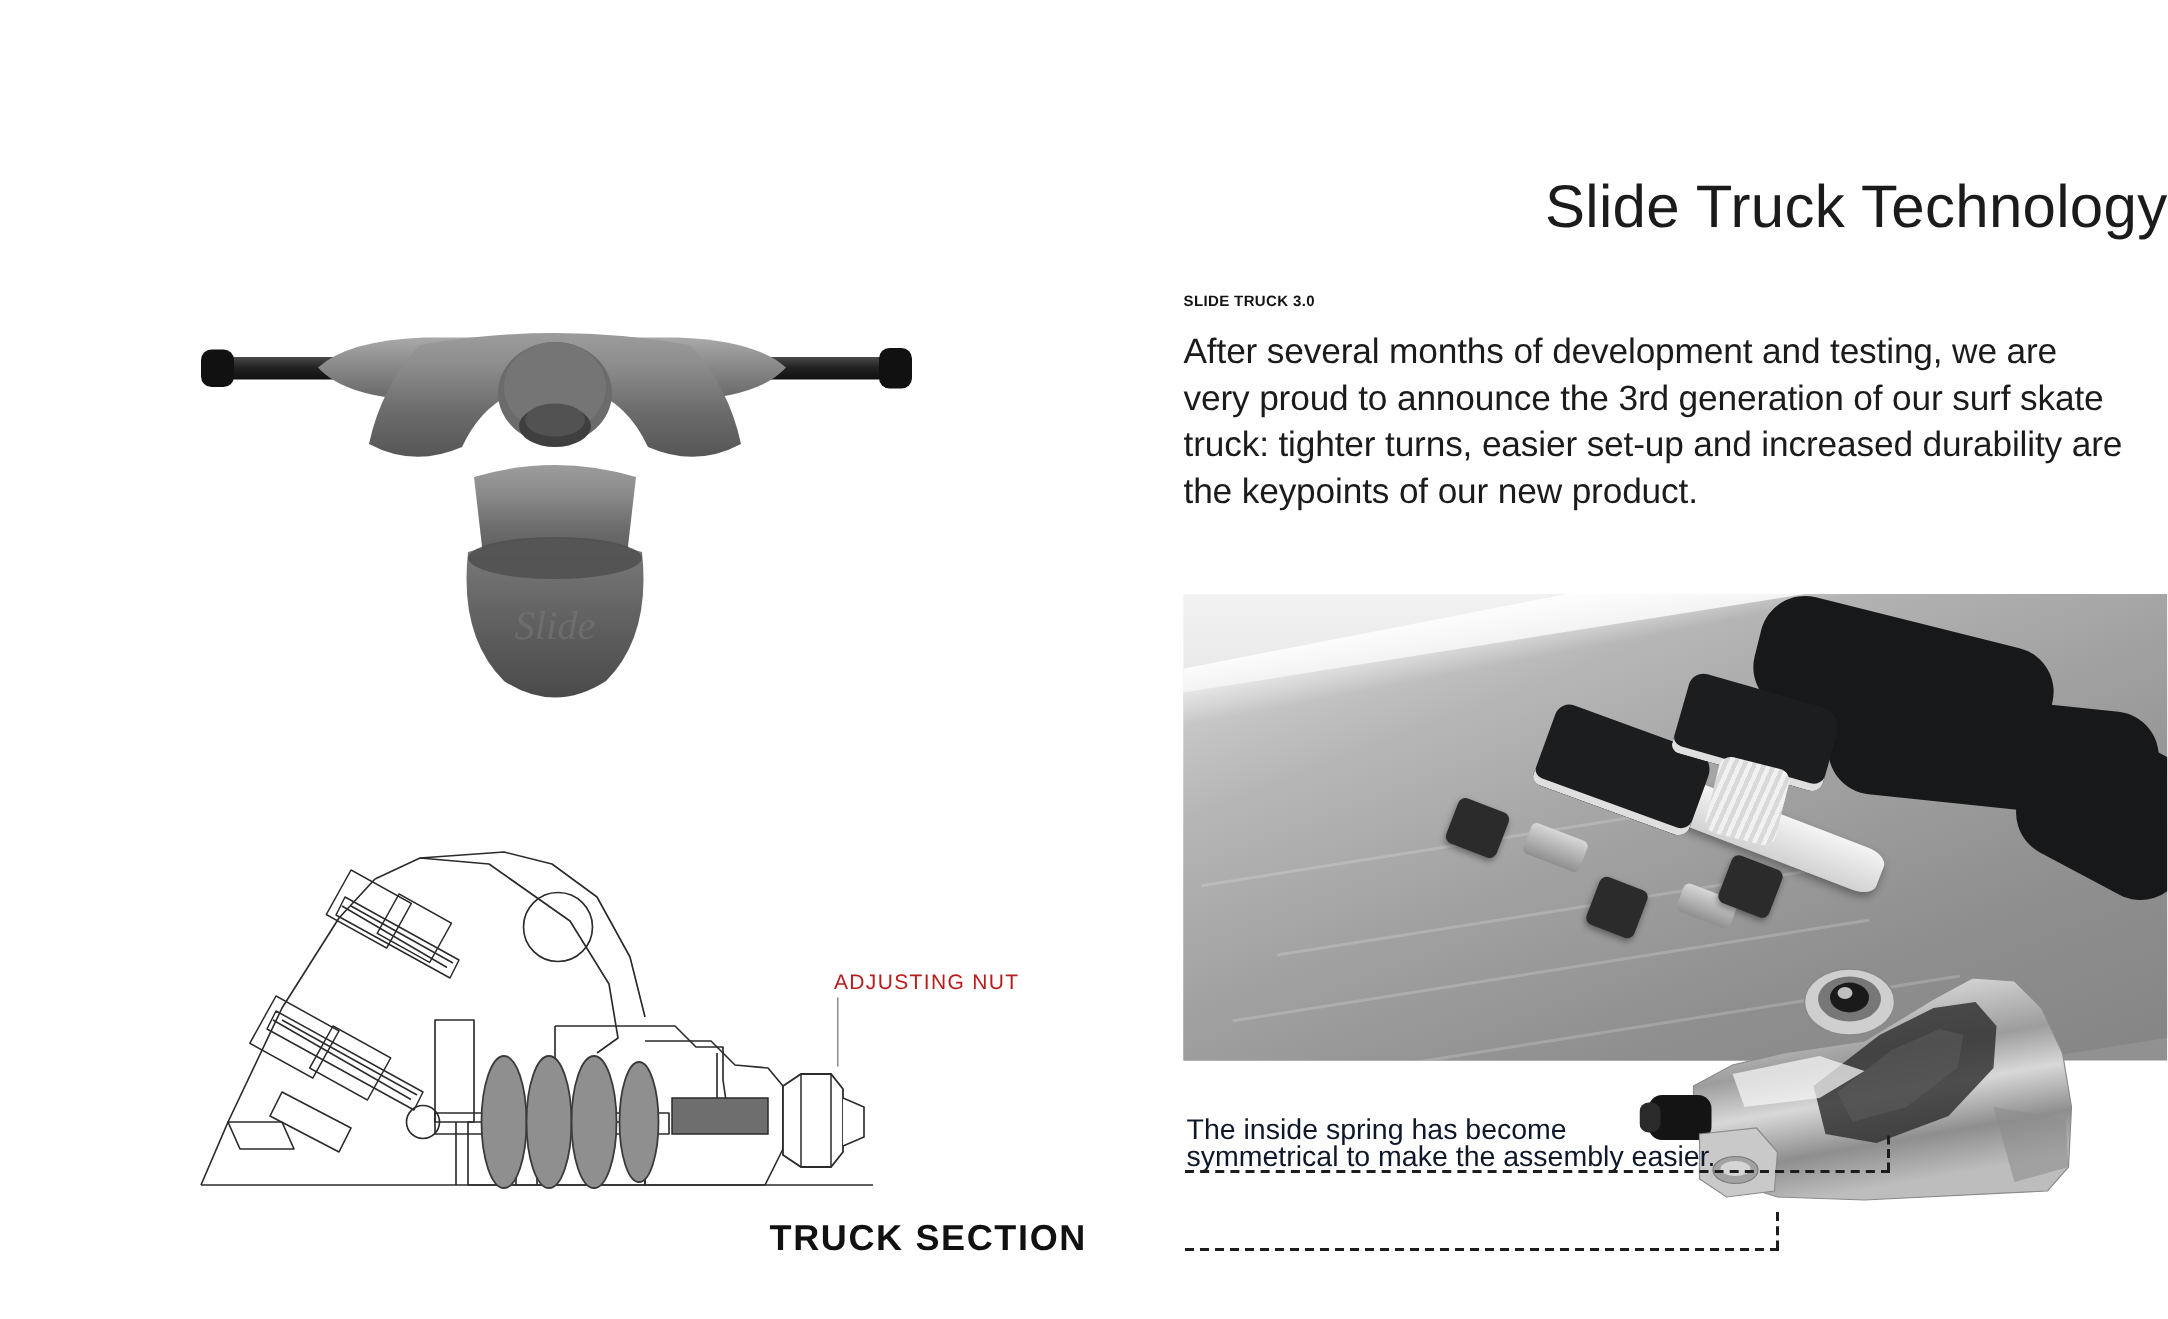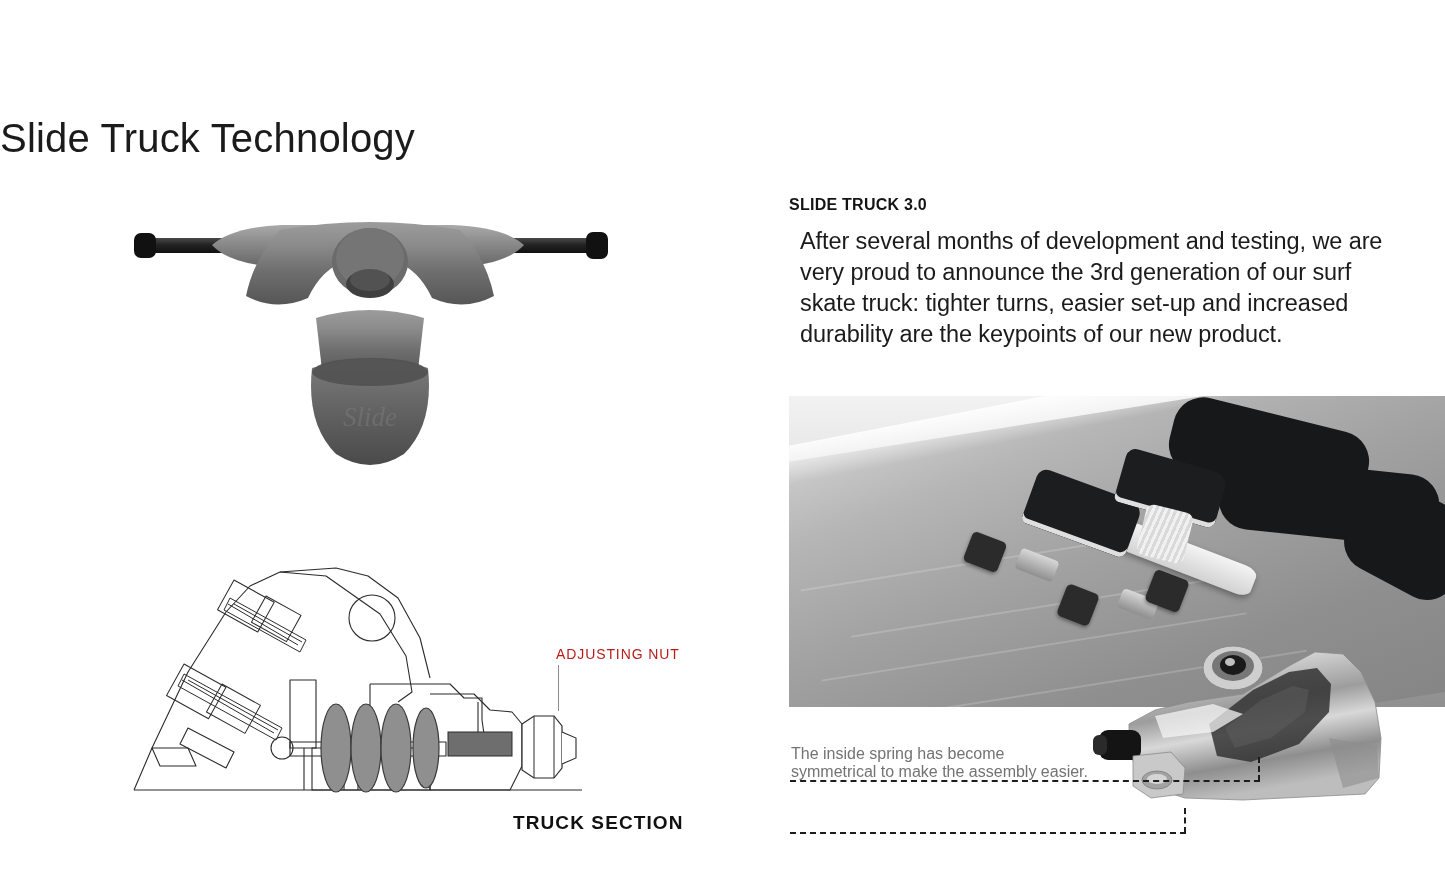--- a/index.html
+++ b/index.html
@@ -19,48 +19,48 @@
     background: #ffffff;
     overflow: hidden;
   }
 
   
   #page-title {
     position: absolute;
     left: 0;
     top: 88px;
     width: 1445px;
-    text-align: left;
+    text-align: right;
     font-size: 40px;
     font-weight: 400;
     letter-spacing: 0.2px;
     color: #1b1b1b;
     line-height: 1.15;
   }
 
   
   #right-col {
     position: absolute;
     left: 789px;
     top: 196px;
     width: 630px;
   }
   #kicker {
-    font-size: 16px;
+    font-size: 10px;
     font-weight: 700;
     letter-spacing: 0.25px;
     color: #141414;
     margin: 0 0 12px 0;
   }
   #body-copy {
     font-size: 23.5px;
     line-height: 31px;
     font-weight: 400;
     color: #1b1b1b;
-    margin: 11px;
+    margin: 0;
     letter-spacing: -0.1px;
   }
 
   
   .photo {
     position: absolute;
     overflow: hidden;
   }
 
   
@@ -187,33 +187,33 @@
     left: 558px;
     top: 665px;
     width: 1px;
     height: 46px;
     background: #8d8d8d;
   }
   #truck-section-label {
     position: absolute;
     left: 513px;
     top: 812px;
-    font-size: 19px;
+    font-size: 24px;
     font-weight: 700;
     letter-spacing: 1.1px;
     color: #111111;
     white-space: nowrap;
   }
 
   
   .callout {
     position: absolute;
-    font-size: 16px;
+    font-size: 19px;
     line-height: 18px;
-    color: #737373;
+    color: #0f172a;
     white-space: pre-line;
   }
   #callout-1 { left: 791px; top: 745px; }
   #callout-2 { left: 791px; top: 797px; }
 
   .leader-dash {
     position: absolute;
     height: 0;
     border-top: 2px dashed #1d1d1d;
   }

